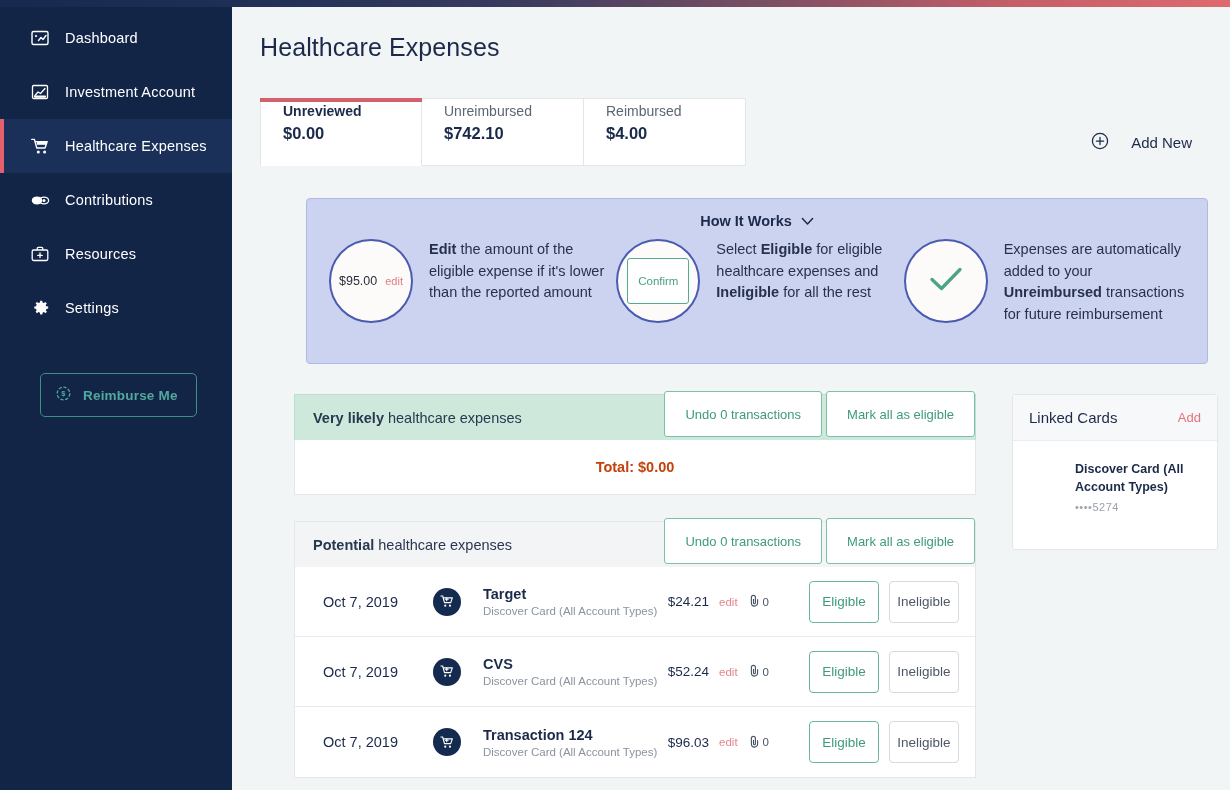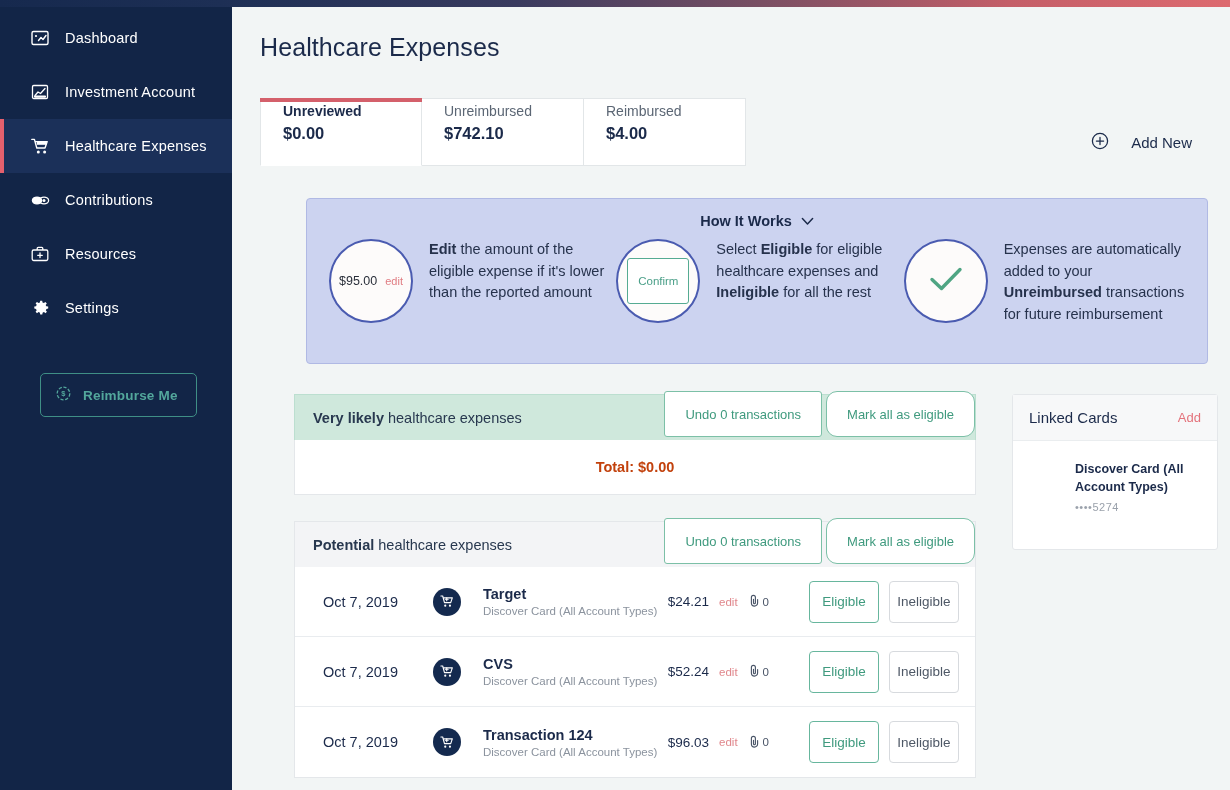--- a/index.html
+++ b/index.html
@@ -125,21 +125,21 @@
   .sec-head.potential { background: #f3f4f6; border: 1px solid #e4e7ea; border-bottom: none; }
   .sec-title { font-size: 14.5px; color: #28384f; }
   .sec-title b { font-weight: bold; }
   .sec-actions { display: flex; align-self: stretch; }
   .sec-btn {
     background: #ffffff; border: 1px solid #7cc0a7; color: #3f9a7e;
     font-size: 13px; padding: 0 20px; cursor: pointer;
     display: flex; align-items: center; justify-content: center;
     border-radius: 3px; margin: -4px 0; height: 46px;
   }
-  .sec-btn + .sec-btn { margin-left: 4px; border-radius: 11px; }
+  .sec-btn + .sec-btn { margin-left: 4px; }
   .sec-body {
     background: #ffffff; border: 1px solid #e4e7ea; border-top: none;
   }
   .total-row {
     text-align: center; padding: 19px 0; font-size: 14.5px; color: #c2410c; font-weight: bold;
   }
 
   .txn {
     display: flex; align-items: center; height: 70px;
     border-bottom: 1px solid #e9ecef; padding: 0 16px 0 28px;

